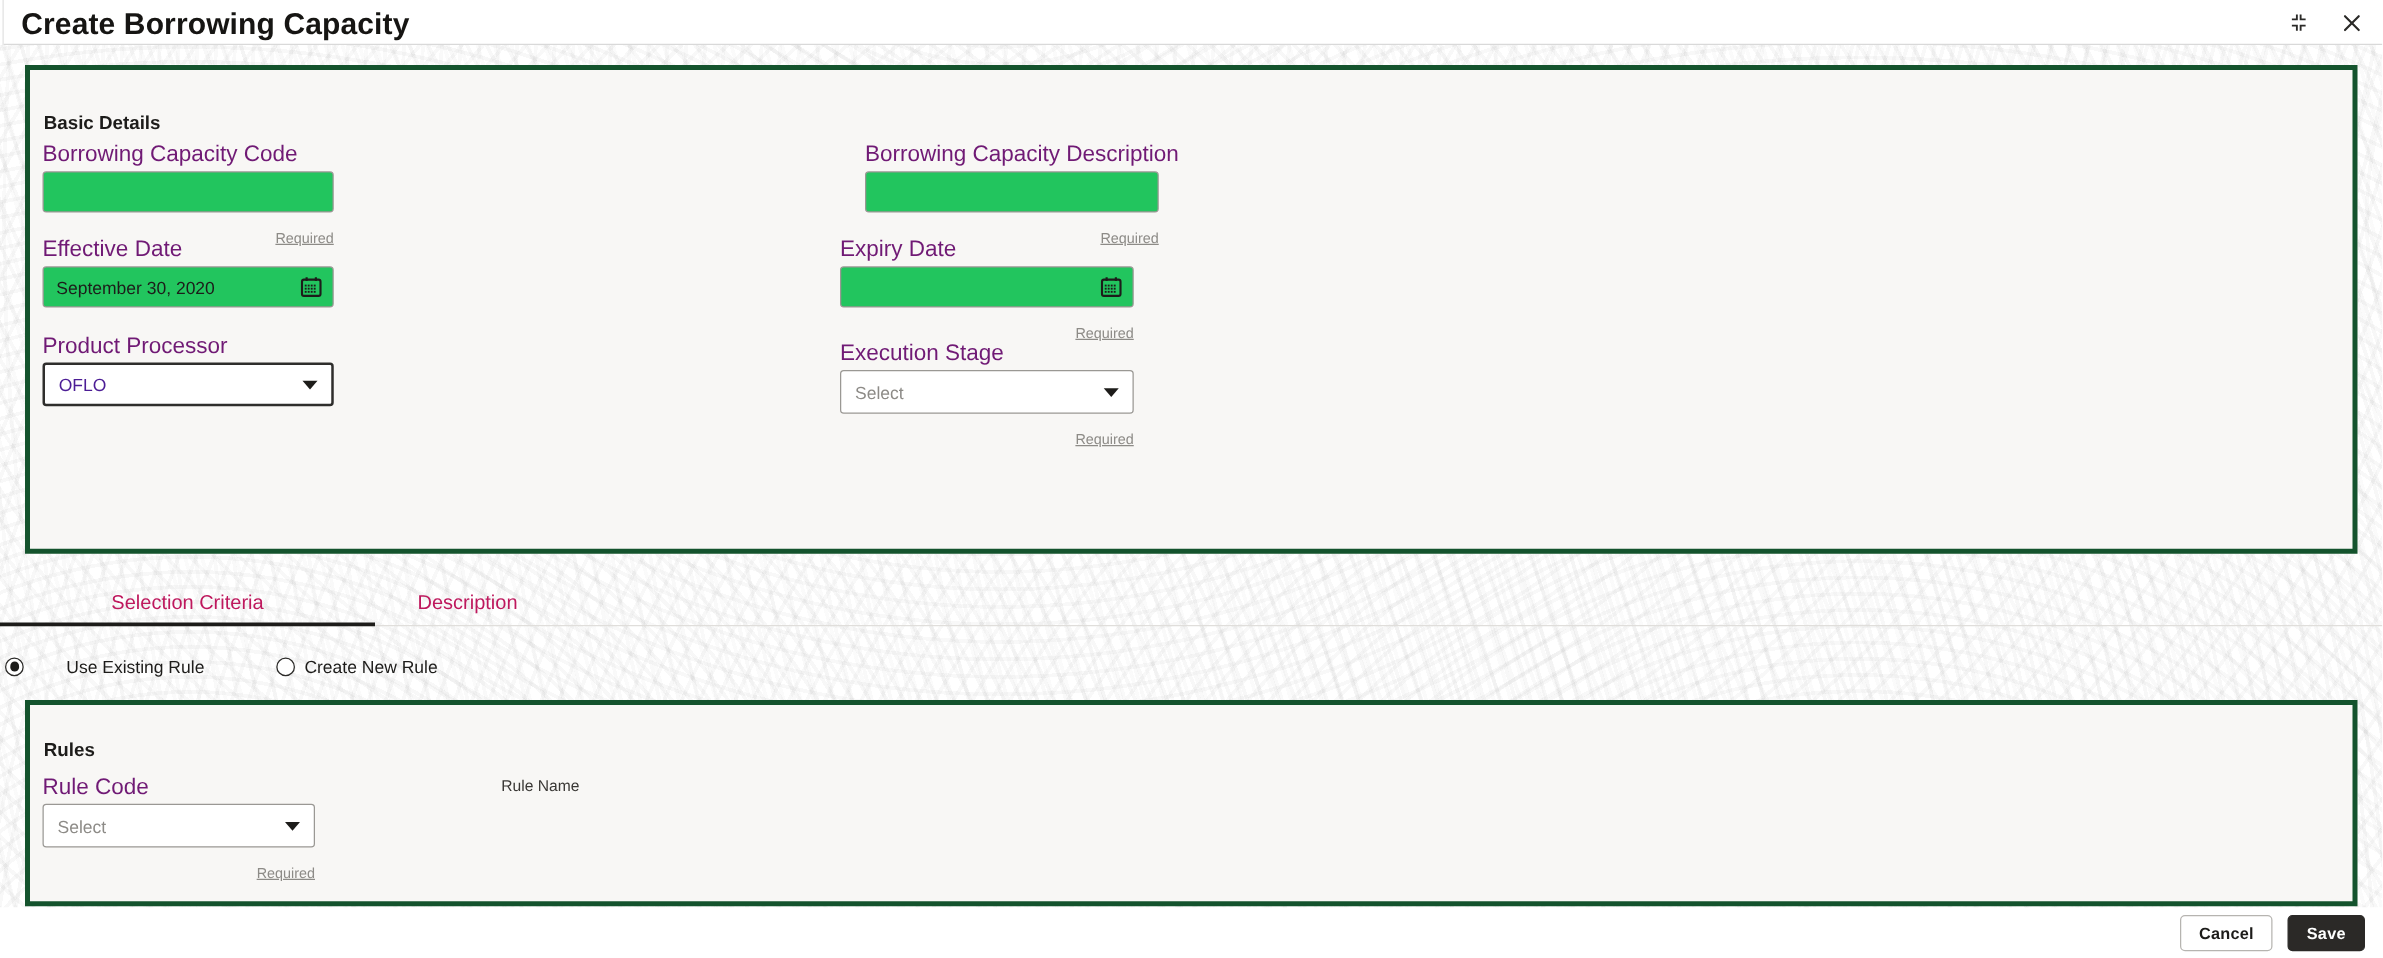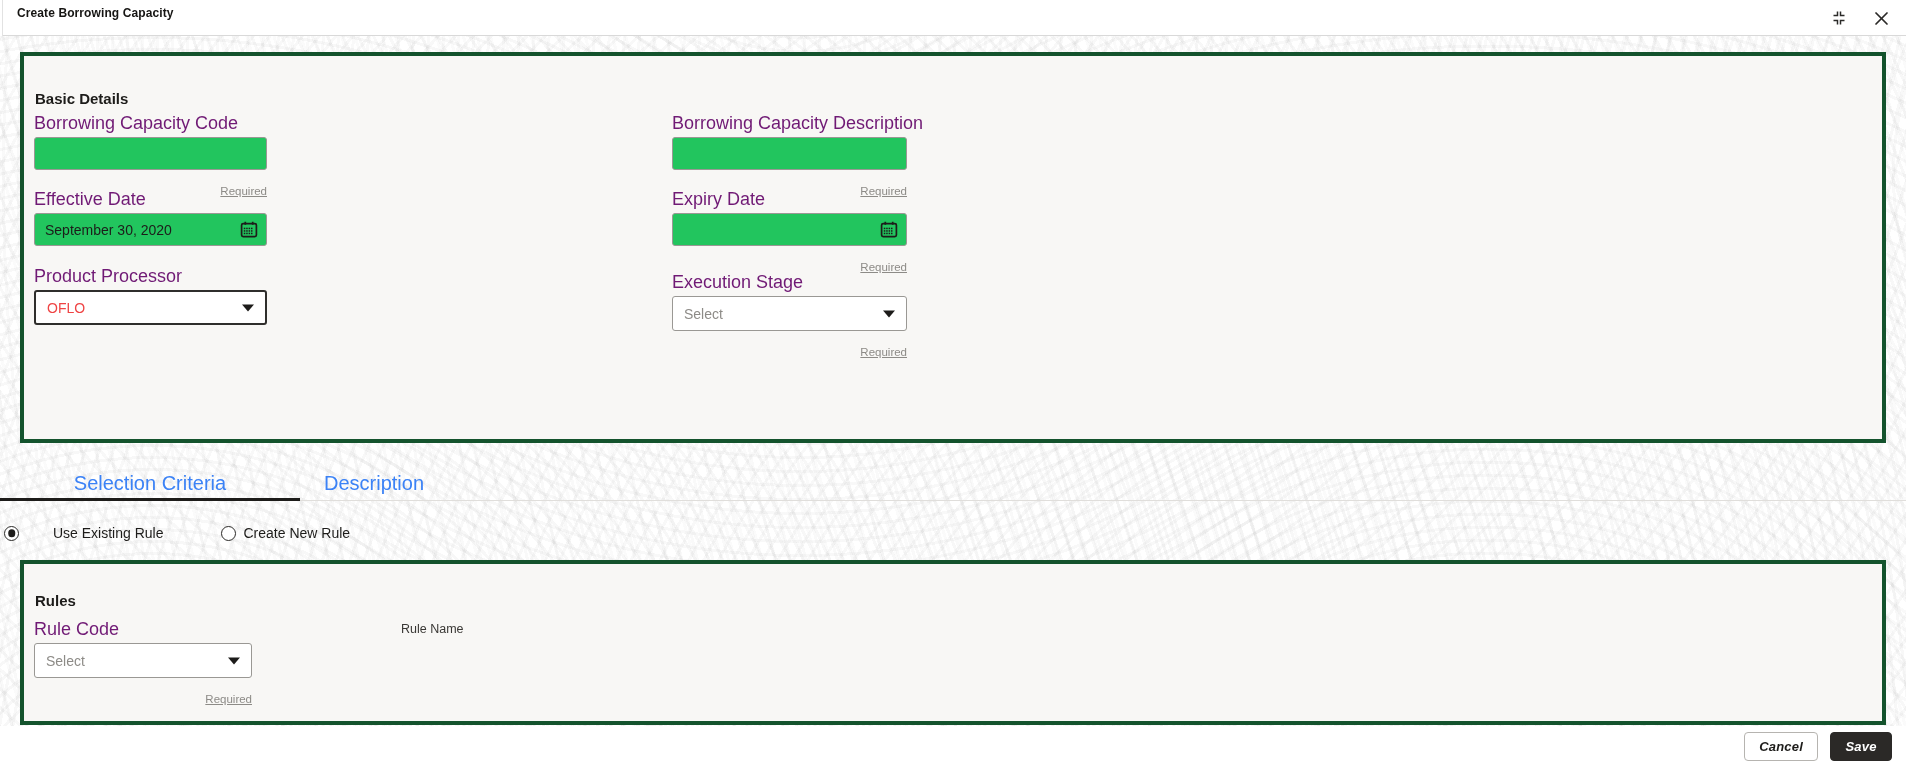--- a/index.html
+++ b/index.html
@@ -49,21 +49,21 @@
   .titlebar-left-rule {
     position: absolute;
     left: 0; top: 0;
     width: 3px; height: 36px;
     background: #ffffff;
     border-right: 1px solid #e2e2e2;
   }
   .window-title {
     position: absolute;
     left: 17px; top: 6px;
-    font-size: 12px;
+    font-size: 24px;
     font-weight: bold;
     color: #161513;
     letter-spacing: 0.1px;
     white-space: nowrap;
   }
   .titlebar-actions {
     position: absolute;
     right: 14px; top: 0;
     height: 36px;
     display: flex;
@@ -152,21 +152,21 @@
     position: relative;
     width: 100%;
     height: 35px;
     background: #ffffff;
     border: 1px solid #9a9894;
     border-radius: 3px;
     display: flex;
     align-items: center;
     padding: 0 30px 0 11px;
     font-size: 14px;
-    color: #ef4444;
+    color: #4c1d95;
     cursor: pointer;
     user-select: none;
   }
   .select-box.focused {
     border: 2px solid #2f2e2c;
   }
   .select-box.placeholder-value { color: #8d8b87; }
   .caret {
     position: absolute;
     right: 11px; top: 50%;
@@ -183,22 +183,22 @@
     left: 0; top: 466px;
     width: 1906px; height: 36px;
   }
   .tab {
     position: absolute;
     top: 0;
     height: 34px;
     display: flex;
     align-items: center;
     justify-content: center;
-    font-size: 20px;
-    color: #3b82f6;
+    font-size: 16px;
+    color: #be185d;
     cursor: pointer;
     white-space: nowrap;
   }
   .tabs-baseline {
     position: absolute;
     left: 0; top: 34px;
     width: 1906px; height: 1px;
     background: #e0dedb;
   }
   .tab-active-underline {
@@ -269,21 +269,20 @@
     padding: 0 14px;
     border-radius: 4px;
     font-size: 13px;
     font-weight: bold;
     cursor: pointer;
     font-family: "Liberation Sans", sans-serif;
     display: flex;
     align-items: center;
     justify-content: center;
     letter-spacing: 0.2px;
-    font-style: italic;
   }
   .btn-secondary {
     background: #ffffff;
     color: #1d1c1a;
     border: 1px solid #b6b4b0;
   }
   .btn-primary {
     background: #2b2927;
     color: #ffffff;
     border: 1px solid #2b2927;
@@ -334,21 +333,21 @@
     <div class="section-heading" style="left:11px; top:34px;">Basic Details</div>
 
     <div class="field" style="left:10px; top:60px; width:233px;">
       <label class="field-label">Borrowing Capacity Code</label>
       <div class="field-control">
         <input class="text-input" type="text" value="" style="">
       </div>
       <span class="field-hint">Required</span>
     </div>
 
-    <div class="field" style="left:648px; top:60px; width:235px;">
+    <div class="field" style="left:668px; top:60px; width:235px;">
       <label class="field-label">Borrowing Capacity Description</label>
       <div class="field-control">
         <input class="text-input" type="text" value="" style="">
       </div>
       <span class="field-hint">Required</span>
     </div>
 
     <div class="field" style="left:10px; top:136px; width:233px;">
       <label class="field-label">Effective Date</label>
       <div class="field-control">

